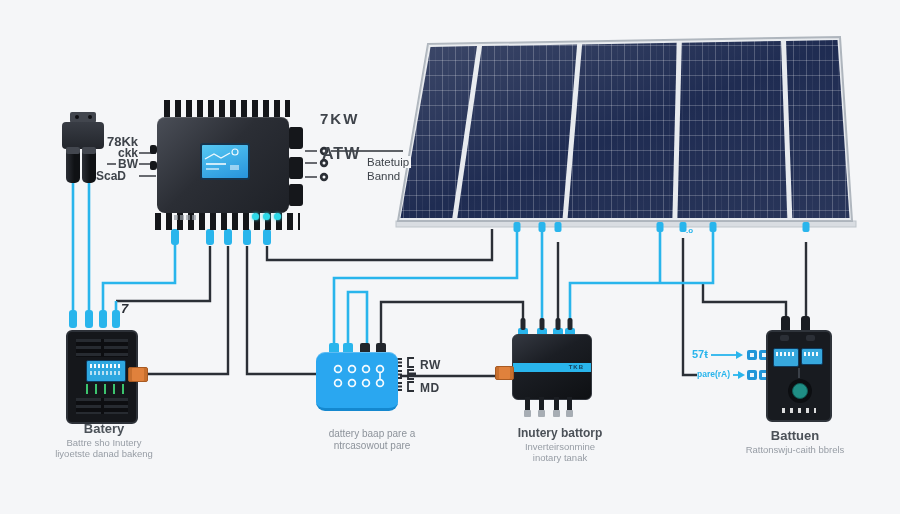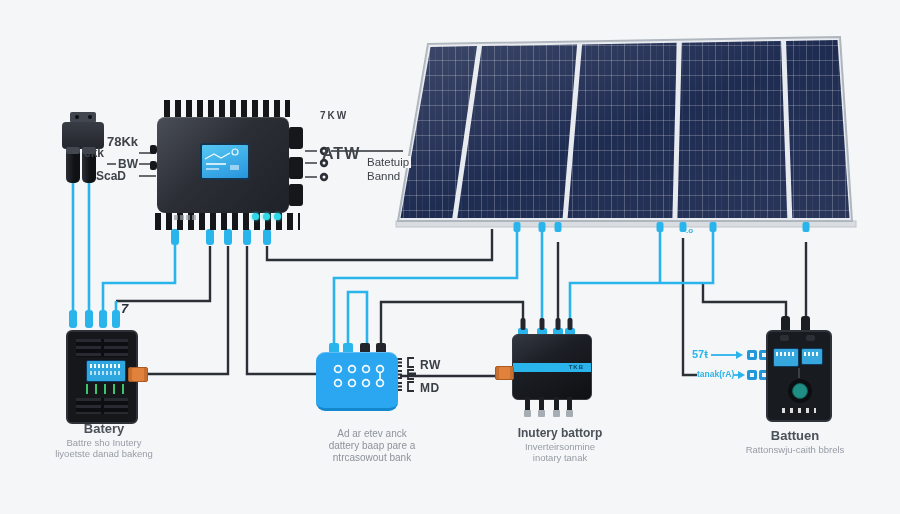--- a/index.html
+++ b/index.html
@@ -4,21 +4,21 @@
 <style>
   html,body{margin:0;padding:0;background:#e9ebee;}
   .stage{position:relative;width:900px;height:514px;background:#f5f6f8;overflow:hidden;
          font-family:"Liberation Sans", sans-serif;}
   .abs{position:absolute;}
   svg{display:block;}
   
   .lbl{color:#3f444b;font-weight:600;}
   .lbl-sm{font-size:12px;}
   .lbl-lg{font-size:13px;}
-  .callout-power{font-size:10px;letter-spacing:2px;color:#3f444b;font-weight:600;}
+  .callout-power{font-size:15px;letter-spacing:2px;color:#3f444b;font-weight:600;}
   .callout-sub{font-size:16px;letter-spacing:1px;color:#3f444b;font-weight:600;margin-top:15px;}
   .bullet-label{font-size:11.5px;color:#3f444b;margin-left:32px;}
   .caption{text-align:center;}
   .caption .t{font-size:13px;color:#4b5158;font-weight:600;line-height:16px;}
   .caption .s{font-size:9.5px;color:#979da5;line-height:11px;}
   .cyan-lbl{color:#29b5ec;font-weight:700;}
   .port-lbl{font-size:12px;color:#3a3f46;font-weight:600;letter-spacing:.5px;}
   
   .mc4-plate{left:70px;top:112px;width:26px;height:11px;background:#42464e;border-radius:2px;}
   .mc4-screw{width:4px;height:4px;border-radius:50%;background:#0e0f12;top:115px;}
@@ -236,21 +236,21 @@
       </div>
     </div>
     <div class="abs inv-port" style="left:139px;top:41px;"></div>
     <div class="abs inv-port" style="left:139px;top:71px;"></div>
     <div class="abs inv-port" style="left:139px;top:98px;"></div>
     <div class="abs inv-port" style="left:0;top:59px;width:7px;height:9px;"></div>
     <div class="abs inv-port" style="left:0;top:75px;width:7px;height:9px;"></div>
   </div>
 
   <div class="abs lbl lbl-lg" style="left:84px;top:134px;width:54px;text-align:right;">78Kk</div>
-  <div class="abs lbl lbl-sm" style="left:84px;top:146px;width:54px;">ckk</div>
+  <div class="abs lbl lbl-sm" style="left:84px;top:146px;width:54px;text-align:right;">ckk</div>
   <div class="abs lbl lbl-sm" style="left:84px;top:157px;width:54px;text-align:right;">BW</div>
   <div class="abs lbl lbl-sm" style="left:84px;top:169px;width:54px;text-align:center;">ScaD</div>
 
   <div class="abs callout-power" style="left:320px;top:110px;">7KW</div>
   <div class="abs callout-sub" style="left:322px;top:130px;">ATW</div>
   <div class="abs bullet-label" style="left:334px;top:144px;"></div>
   <div class="abs bullet-label" style="left:333px;top:156px;background:#f5f6f8;padding:0 2px;">Batetuip</div>
   <div class="abs bullet-label" style="left:333px;top:170px;background:#f5f6f8;padding:0 2px;">Bannd</div>
   <div class="abs cyan-lbl" style="left:686px;top:226px;font-size:8px;">.o</div>
 
@@ -286,23 +286,22 @@
           <circle cx="36" cy="31" r="3.4"></circle>
           <circle cx="50" cy="31" r="3.4"></circle>
           <circle cx="64" cy="31" r="3.4"></circle>
         <path d="M64 20.4 V27.6"></path>
       </g>
     </svg>
   </div>
   <div class="abs port-lbl" style="left:420px;top:358px;">RW</div>
   <div class="abs port-lbl" style="left:420px;top:381px;">MD</div>
   <div class="abs caption" style="left:292px;top:428px;width:160px;">
-    <div class="s" style="font-size:10px;line-height:12px;color:#8d939b;">Ad ar etev anck</div>
     <div class="s" style="font-size:10px;line-height:12px;color:#8d939b;">dattery baap pare a</div>
-    <div class="s" style="font-size:10px;line-height:12px;color:#8d939b;">ntrcasowout bank</div>
+    <div class="s" style="font-size:10px;line-height:12px;color:#8d939b;">ntrcasowout pare</div>
   </div>
 
   <div class="abs tkb">
     <div class="abs tkb-stripe">
       <span>TKB</span>
     </div>
   </div>
   <div class="abs orange-conn" style="left:495px;top:366px;width:17px;height:12px;"></div>
   <div class="abs tkb-pin" style="left:525px;"></div>
   <div class="abs tkb-pin" style="left:539px;"></div>
@@ -326,19 +325,19 @@
     </div>
     <div class="abs rbat-lcd" style="left:33px;top:16px;width:20px;height:15px;">
       <div class="lcd-px" style="margin:3px 2px 0 2px;"></div>
     </div>
     <div class="abs" style="left:30px;top:36px;width:2px;height:10px;background:#3a4048;"></div>
     <div class="abs rbat-knob-o"></div>
     <div class="abs rbat-knob-i"></div>
     <div class="abs rbat-icons"></div>
   </div>
   <div class="abs cyan-lbl" style="left:692px;top:348px;font-size:11px;">57ŧ</div>
-  <div class="abs cyan-lbl" style="left:697px;top:369px;font-size:8.5px;font-weight:600;">tanak(rA)</div>
+  <div class="abs cyan-lbl" style="left:697px;top:369px;font-size:8.5px;font-weight:600;">pare(rA)</div>
   <div class="abs caption" style="left:705px;top:428px;width:180px;">
     <div class="t">Battuen</div>
     <div class="s">Rattonswju-caith bbrels</div>
   </div>
 
 </div>
 
 </body></html>

